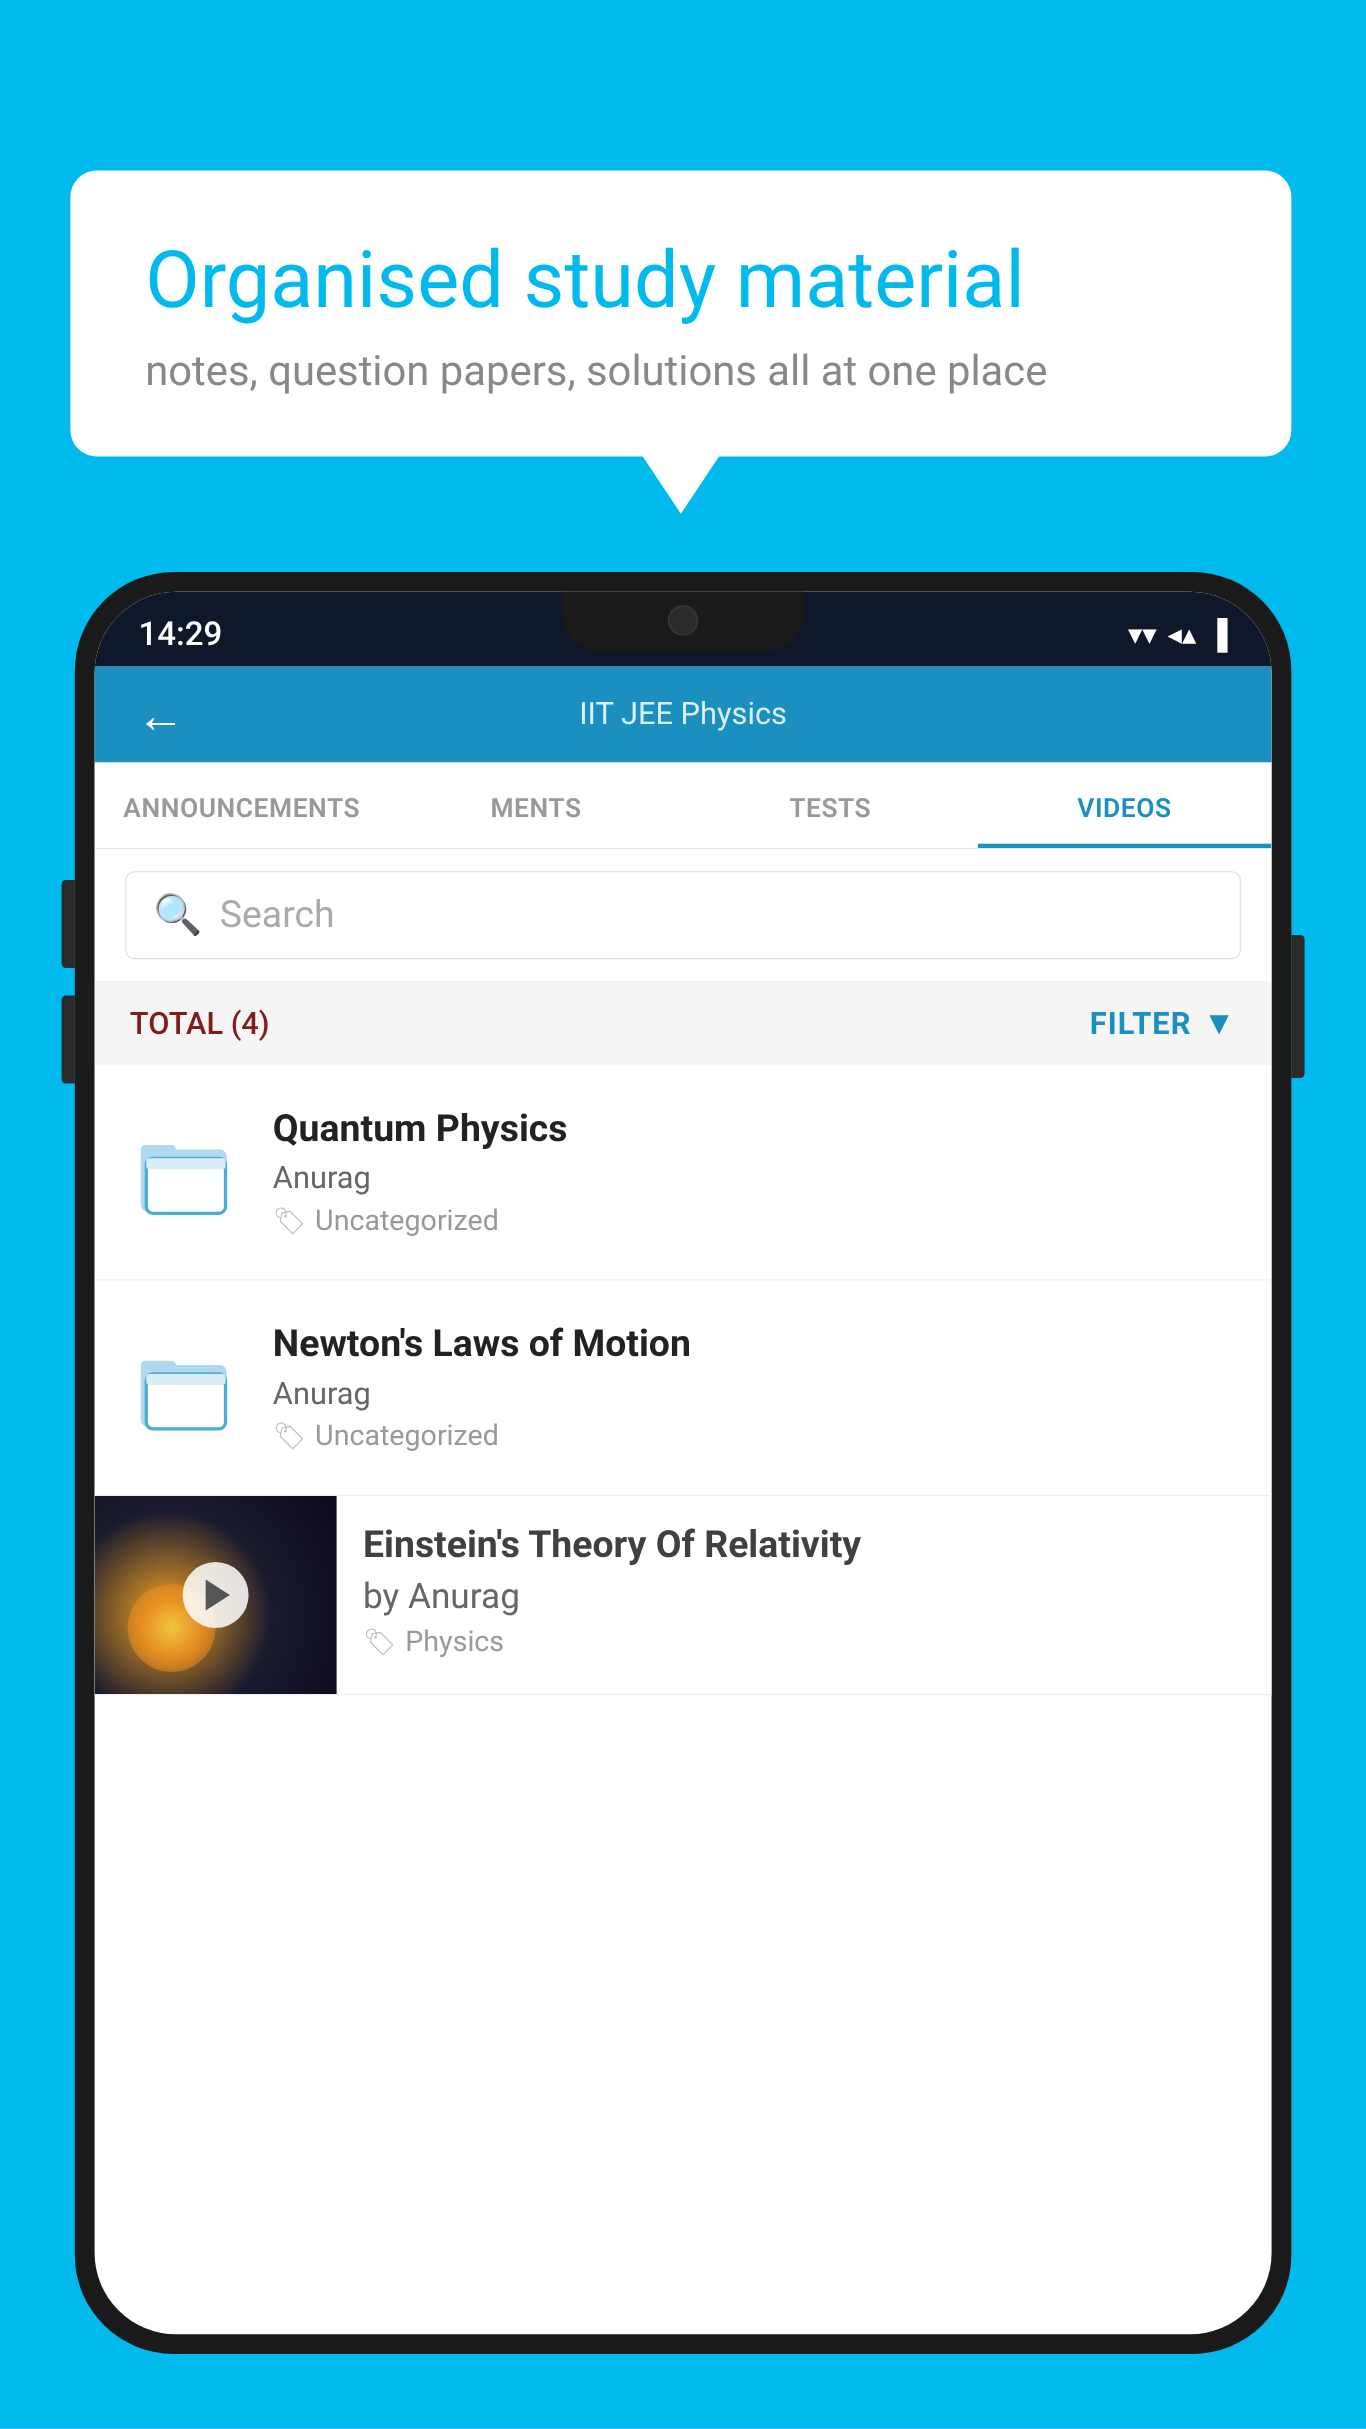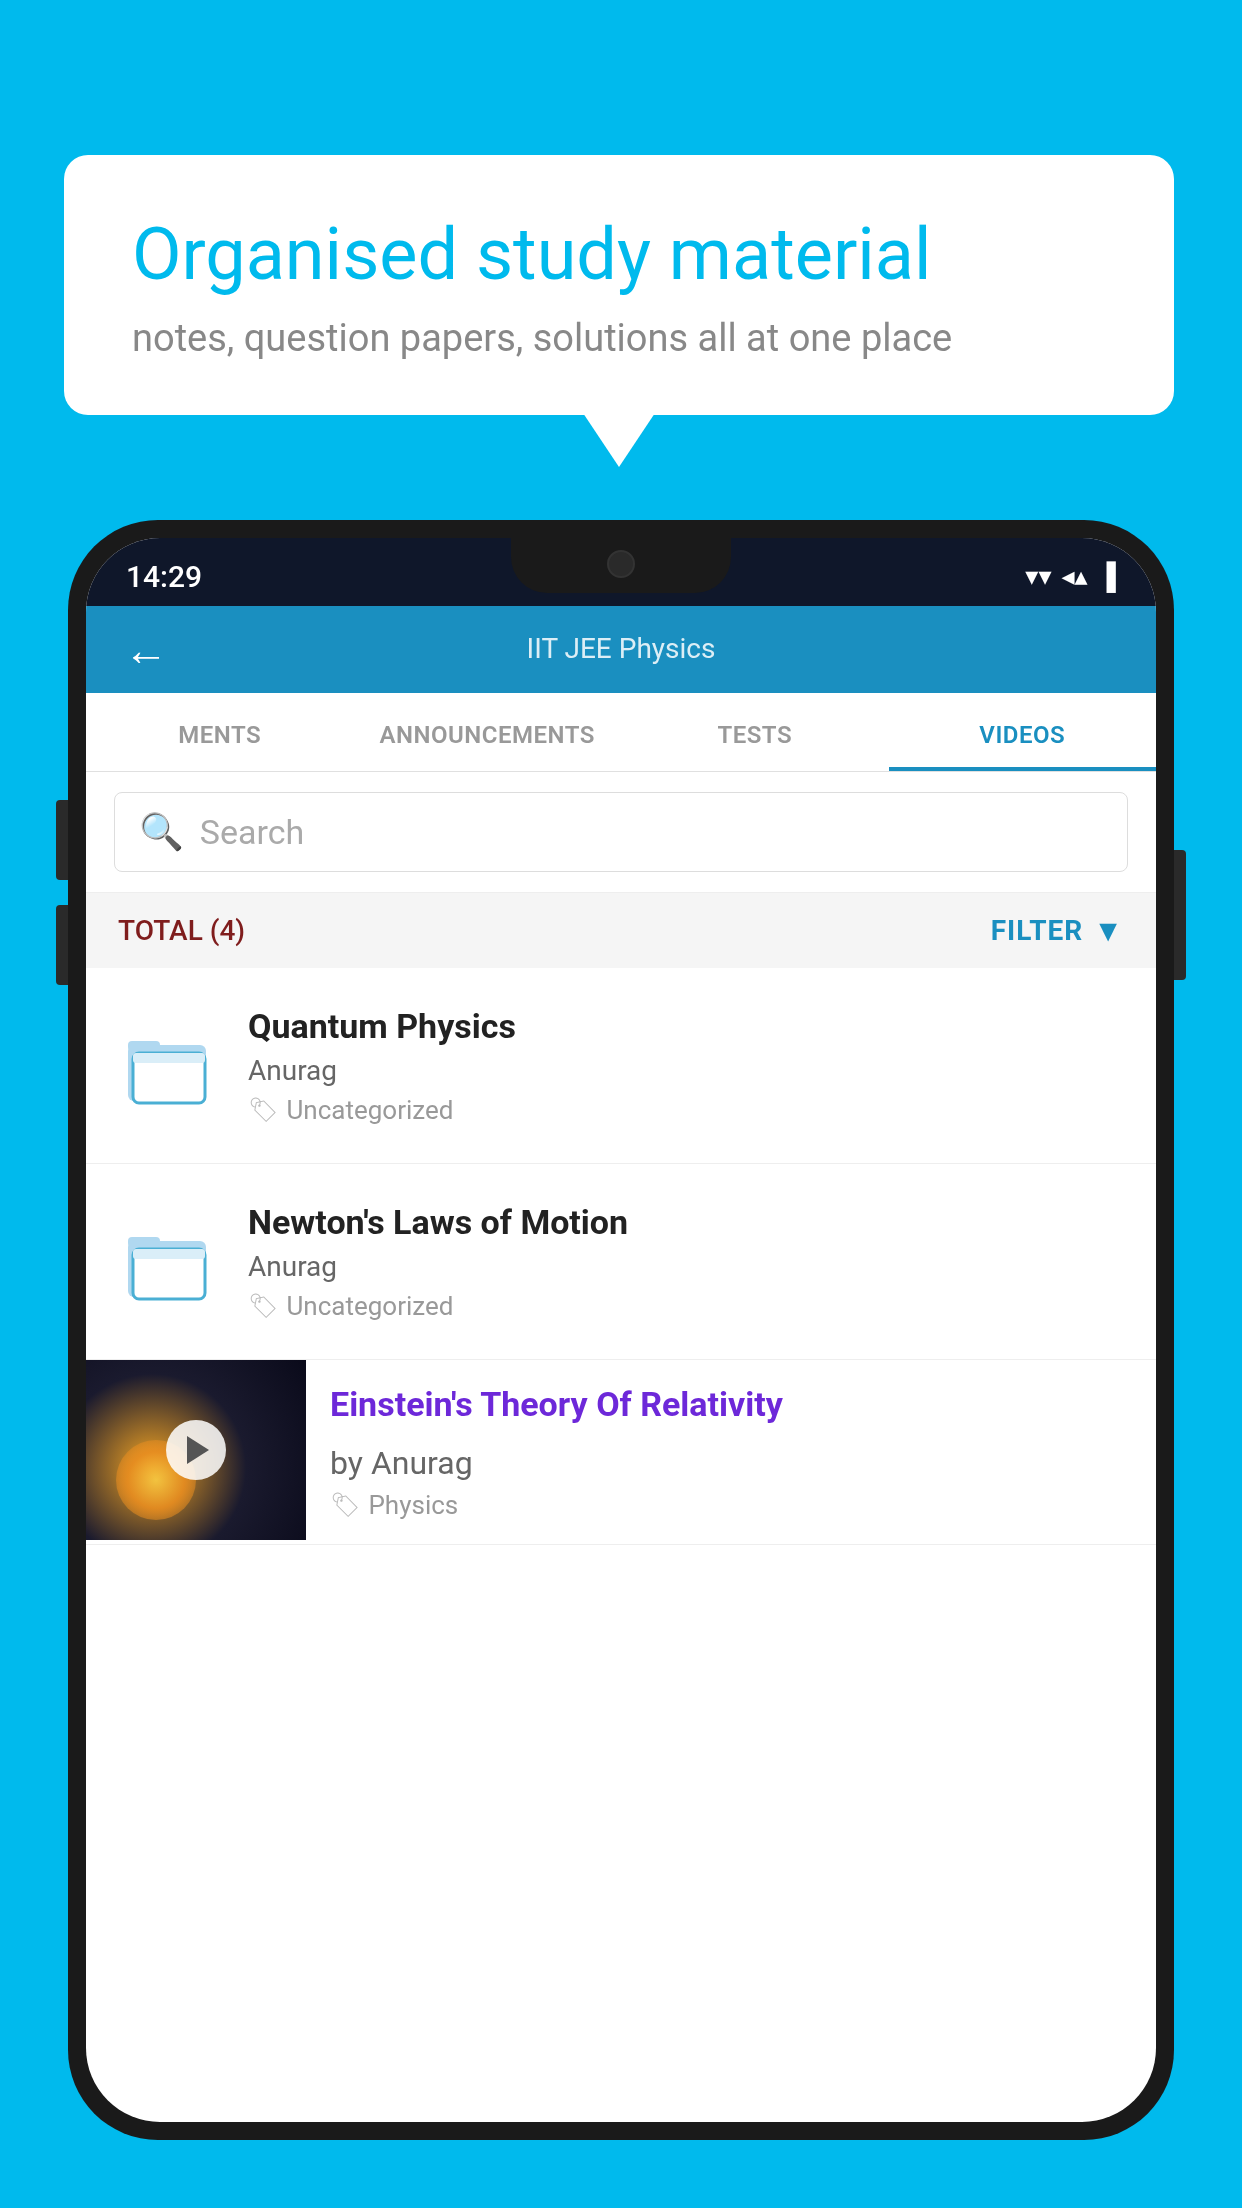--- a/index.html
+++ b/index.html
@@ -364,22 +364,22 @@
     }
 
     .einstein-info {
       flex: 1;
       padding: 24px 24px 24px 24px;
     }
 
     .einstein-title {
       font-size: 34px;
       font-weight: 700;
-      color: #6d28d9;
-      margin-bottom: 20px;
+      color: #404040;
+      margin-bottom: 8px;
     }
 
     .einstein-author {
       font-size: 32px;
       color: #666;
       margin-bottom: 8px;
     }
 
     .einstein-tag {
       font-size: 26px;
@@ -452,24 +452,24 @@
         </div>
       </div>
 
       <div class="app-header">
         <div class="back-arrow">←</div>
         <div class="header-subtitle">IIT JEE   Physics</div>
       </div>
 
       <div class="tabs">
         <div class="tab">
+          <span>ANNOUNCEMENTS</span>
+        </div>
+        <div class="tab">
           <span>MENTS</span>
-        </div>
-        <div class="tab">
-          <span>ANNOUNCEMENTS</span>
         </div>
         <div class="tab">
           <span>TESTS</span>
         </div>
         <div class="tab active">
           <span>VIDEOS</span>
         </div>
       </div>
 
       <div class="search-container">

